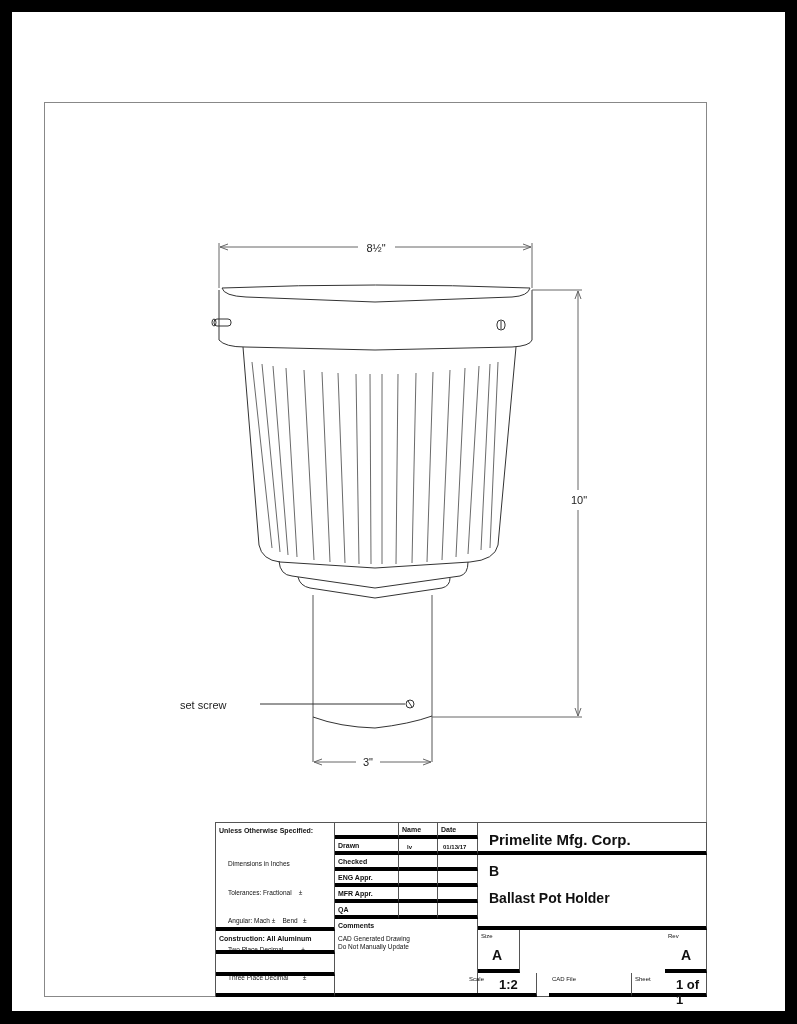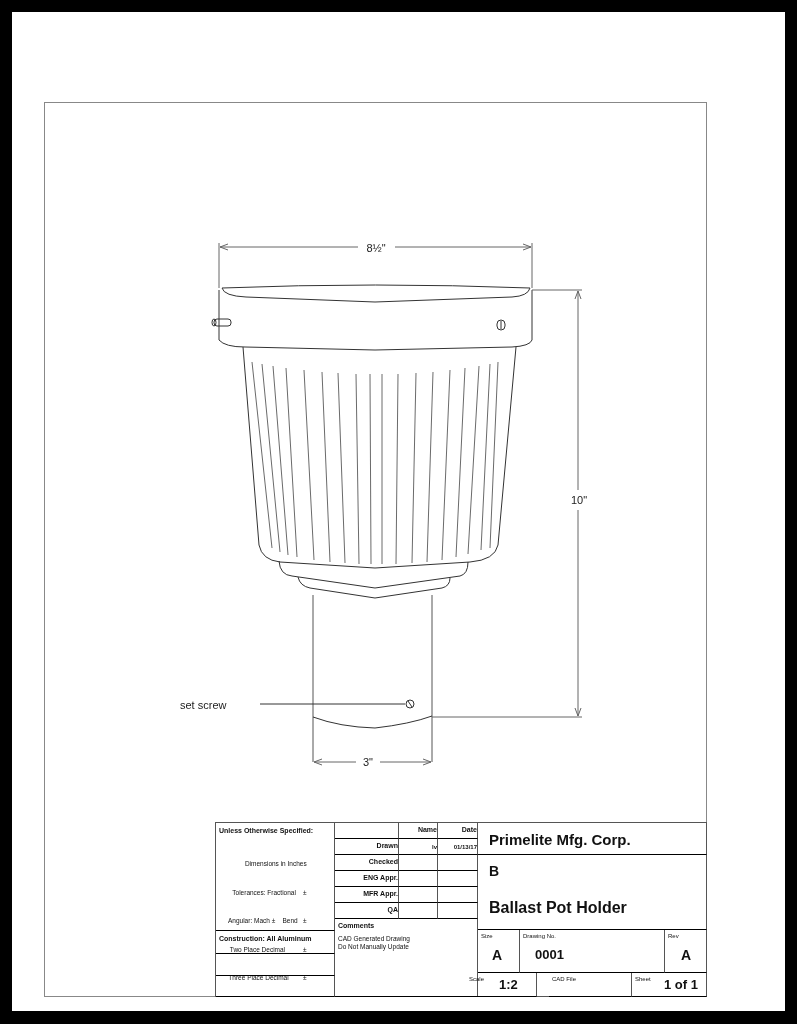--- a/index.html
+++ b/index.html
@@ -1,21 +1,21 @@
 <!DOCTYPE html>
 <html><head>
 <meta charset="utf-8">
 <style>
   html, body { margin:0; padding:0; }
   body { width:797px; height:1024px; background:#000; position:relative; overflow:hidden; font-family:"Liberation Sans", sans-serif; }
   .sheet { position:absolute; left:12px; top:12px; width:773px; height:999px; background:#fff; }
   .frame { position:absolute; left:44px; top:102px; width:663px; height:895px; border:1px solid #888; box-sizing:border-box; }
   svg.drawing { position:absolute; left:0; top:0; width:797px; height:1024px; }
   .tb { position:absolute; left:215px; top:822px; width:492px; height:175px; border:1px solid #555; box-sizing:border-box; background:#fff; font-size:7px; color:#111; }
-  .cell { position:absolute; box-sizing:border-box; border-right:1px solid #555; border-bottom:1px solid #000000;text-align:right; }
+  .cell { position:absolute; box-sizing:border-box; border-right:1px solid #555; border-bottom:4px solid #000000; }
   .b { font-weight:bold; }
   .lbl { font-size:6px; position:absolute; left:3px; top:3px; }
   .big { font-weight:bold; font-size:14px; position:absolute; }
 </style>
 </head>
 <body>
 
 <div class="sheet"></div>
 <div class="frame"></div>
 
@@ -135,38 +135,34 @@
     <div class="b" style="position:absolute;left:3px;top:3px;">Comments</div>
     <div style="position:absolute;left:3px;top:16px;font-size:6.5px;">CAD Generated Drawing</div>
     <div style="position:absolute;left:3px;top:24px;font-size:6.5px;">Do Not Manually Update</div>
   </div>
 
   <div class="cell" style="left:262px;top:0;width:229px;height:32px;">
     <div style="position:absolute;left:11px;top:8px;font-size:15px;font-weight:bold;">Primelite Mfg. Corp.</div>
   </div>
   <div class="cell" style="left:262px;top:32px;width:229px;height:75px;">
     <div style="position:absolute;left:11px;top:8px;font-size:14px;font-weight:bold;">B</div>
-    <div style="position:absolute;left:11px;top:35px;font-size:16px;font-weight:bold;margin-top:9px;">Ballast Pot Holder</div>
+    <div style="position:absolute;left:11px;top:35px;font-size:14px;font-weight:bold;">Ballast Pot Holder</div>
   </div>
   <div class="cell" style="left:262px;top:107px;width:42px;height:43px;">
     <div class="lbl">Size</div>
     <div class="big" style="left:14px;top:17px;">A</div>
-  </div>
-  <div class="cell" style="left:304px;top:107px;width:145px;height:43px;">
-    <div class="lbl">Drawing  No.</div>
-    <div class="big" style="left:15px;top:17px;font-size:13px;">0001</div>
   </div>
   <div class="cell" style="left:449px;top:107px;width:42px;height:43px;">
     <div class="lbl">Rev</div>
     <div class="big" style="left:16px;top:17px;">A</div>
   </div>
   <div class="cell" style="left:250px;top:150px;width:71px;height:24px;">
     <div class="lbl">Scale</div>
     <div class="big" style="left:33px;top:4px;font-size:13px;">1:2</div>
   </div>
   <div class="cell" style="left:333px;top:150px;width:83px;height:24px;">
     <div class="lbl">CAD File</div>
   </div>
   <div class="cell" style="left:416px;top:150px;width:75px;height:24px;">
     <div class="lbl">Sheet</div>
-    <div class="big" style="left:32px;top:4px;font-size:13px;">1 of 1</div>
+    <div class="big" style="left:44px;top:4px;font-size:13px;">1 of 1</div>
   </div>
 </div>
 
 </body></html>

